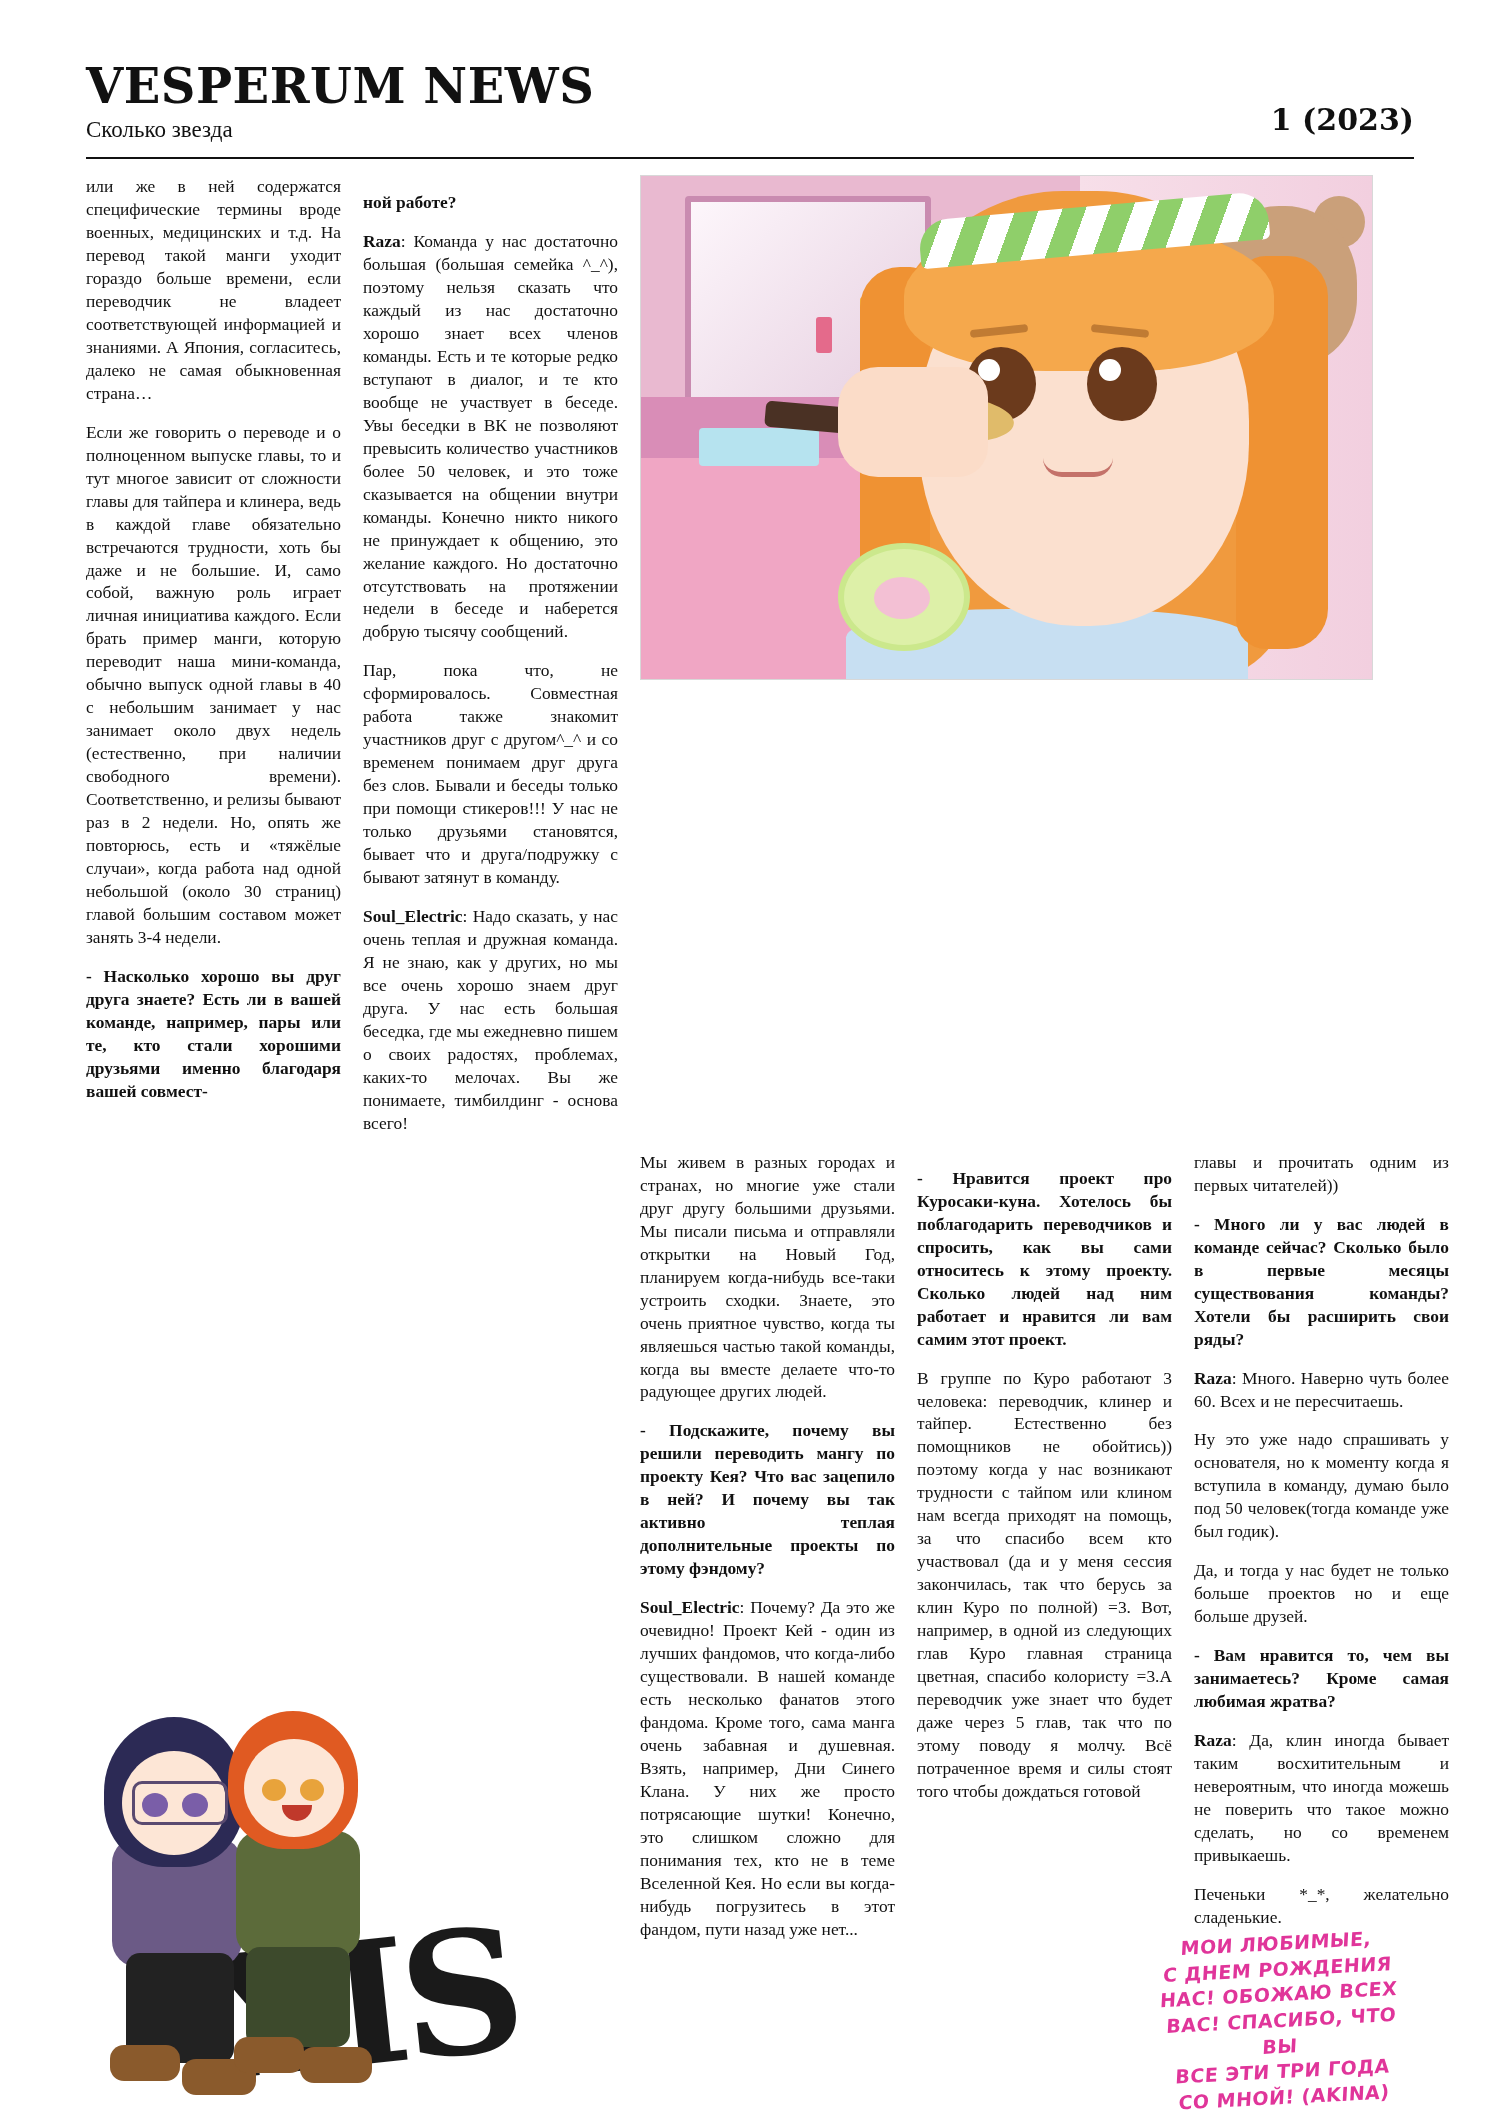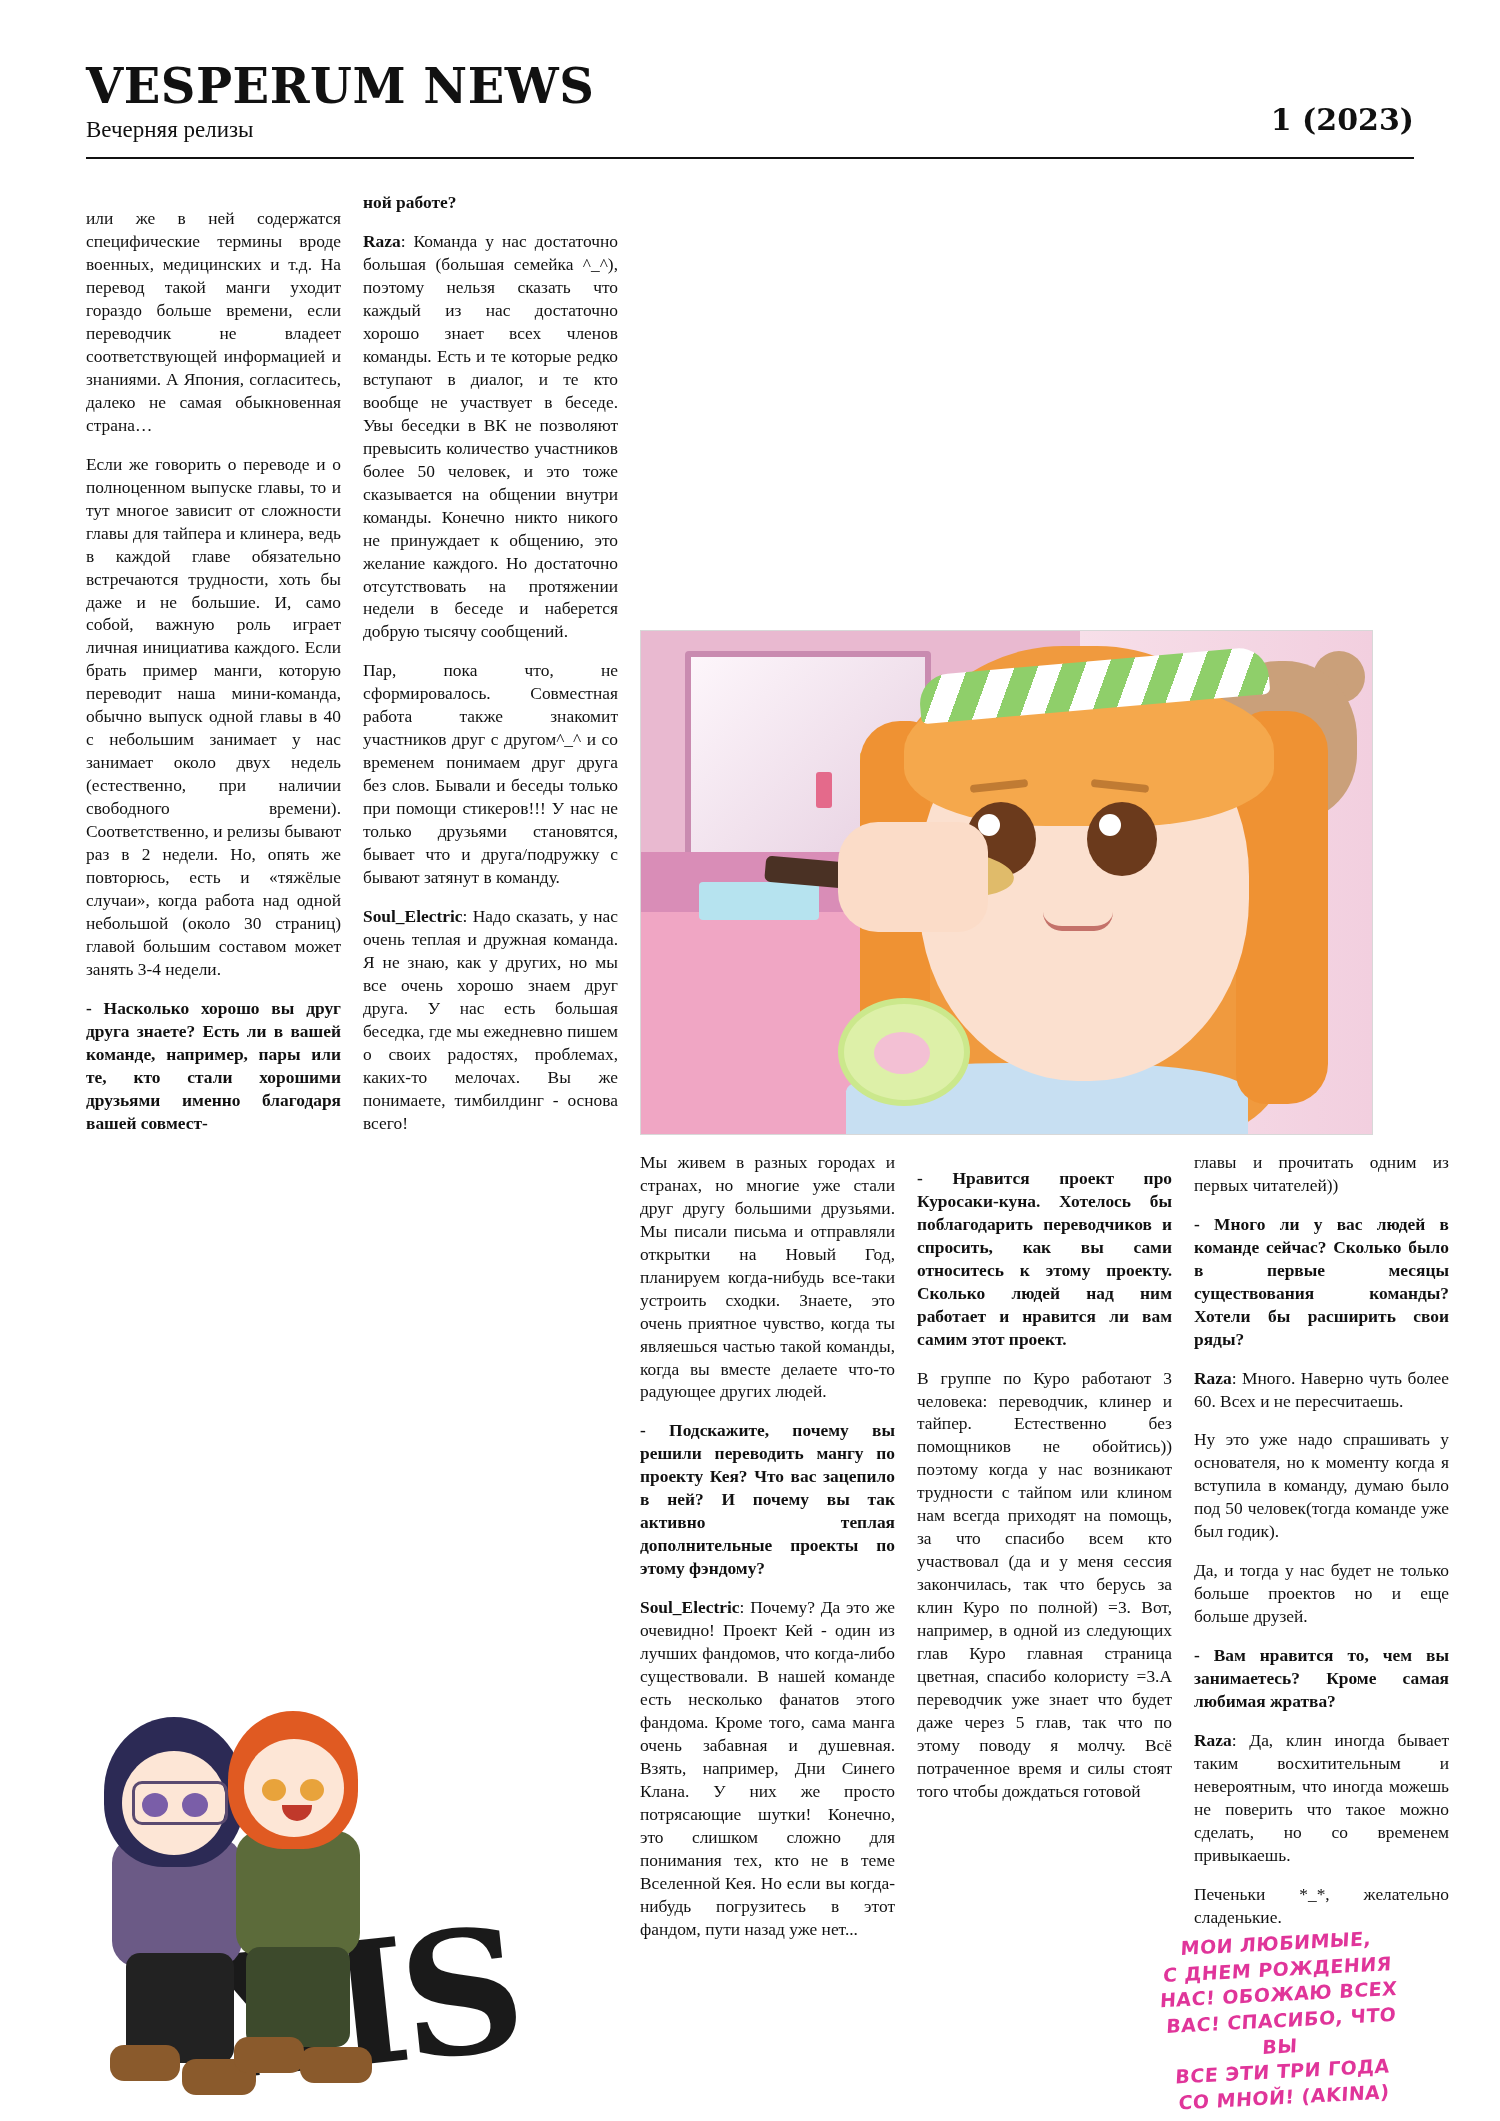--- a/index.html
+++ b/index.html
@@ -79,21 +79,21 @@
   .q {
     font-weight: bold;
     margin-top: 16px !important;
   }
   .name { font-weight: bold; }
 
   
   .top-row {
     display: flex;
     gap: 22px;
-    align-items: flex-end;
+    align-items: flex-start;
   }
   .photo {
     width: 733px;
     height: 505px;
     flex: 0 0 733px;
     position: relative;
     overflow: hidden;
     border: 1px solid #d8d8d8;
     box-sizing: border-box;
   }
@@ -189,21 +189,21 @@
   .handnote div { transform: skewX(-6deg); }
 </style>
 </head>
 <body>
 
 <div class="page">
 
   <div class="masthead">
     <div class="masthead-left">
       <div class="paper-title">VESPERUM NEWS</div>
-      <div class="paper-subtitle">Вечерняя релизы</div>
+      <div class="paper-subtitle">Сколько звезда</div>
     </div>
     <div class="issue">1 (2023)</div>
   </div>
   <hr class="rule">
 
   <div class="content">
 
     <div class="top-row">
 
       <div class="col">

